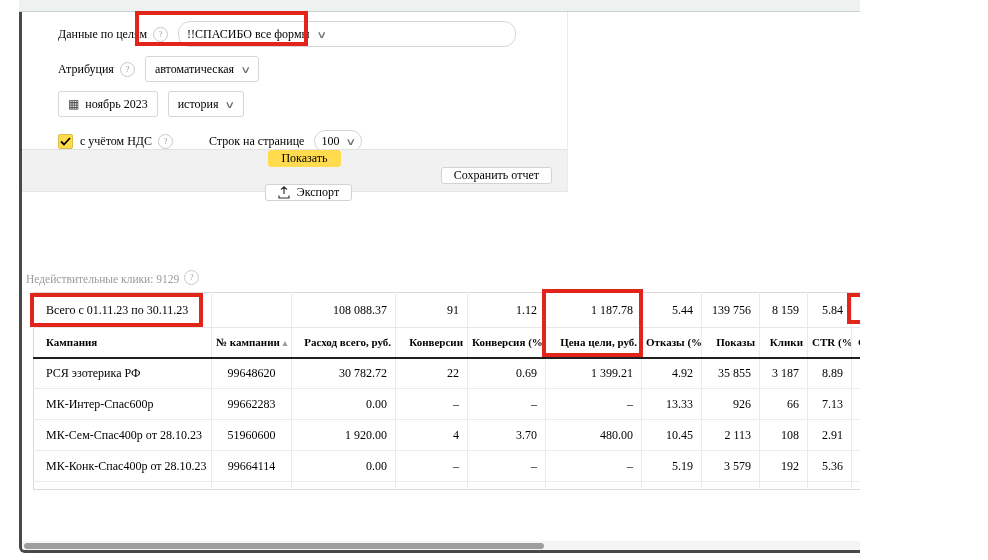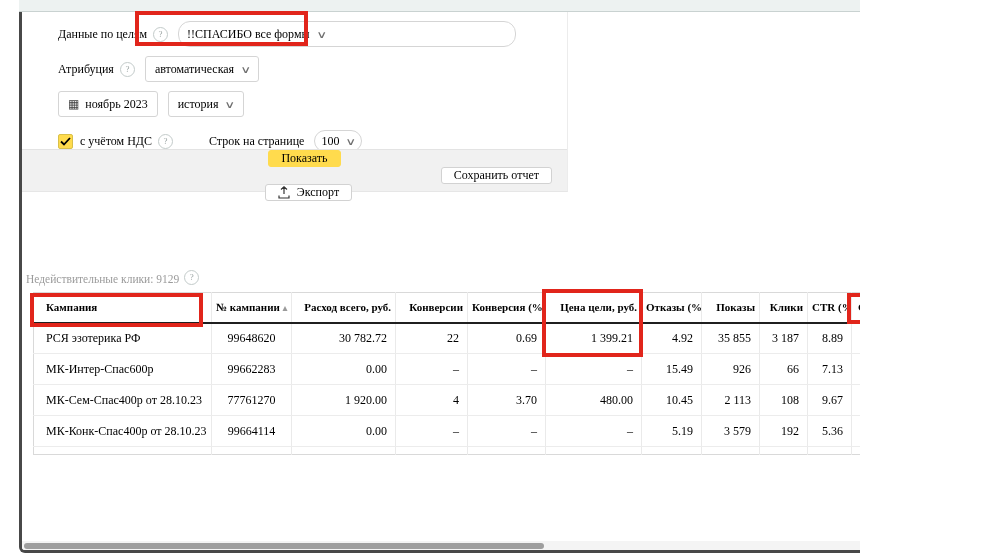--- a/index.html
+++ b/index.html
@@ -170,20 +170,33 @@
           <col style="width:72px">
             <col style="width:78px">
             <col style="width:96px">
           <col style="width:60px">
             <col style="width:58px">
             <col style="width:48px">
           <col style="width:44px">
             <col style="width:112px">
         </colgroup>
         <tbody id="report-body">
+            <tr class="total">
+              <td class="label">Всего с 01.11.23 по 30.11.23</td>
+              <td></td>
+              <td class="r-num">108 088.37</td>
+              <td class="r-num">91</td>
+              <td class="r-num">1.12</td>
+              <td class="r-num">1 187.78</td>
+              <td class="r-num">5.44</td>
+              <td class="r-num">139 756</td>
+              <td class="r-num">8 159</td>
+              <td class="r-num">5.84</td>
+              <td class="r-num">13.25</td>
+            </tr>
             <tr class="head">
               <th>Кампания</th>
               <th>№ кампании<span class="sort-arrow">▴</span></th>
               <th>Расход всего, руб.</th>
               <th>Конверсии</th>
               <th>Конверсия (%)</th>
               <th>Цена цели, руб.</th>
               <th>Отказы (%)</th>
               <th>Показы</th>
               <th>Клики</th>
@@ -203,37 +216,37 @@
               <td class="r-num">8.89</td>
               <td class="r-num">9.66</td>
             </tr>
             <tr class="data">
               <td class="label"><a class="camp" href="#">МК-Интер-Спас600р</a></td>
               <td class="c-num">99662283</td>
               <td class="r-num">0.00</td>
               <td class="r-num">–</td>
               <td class="r-num">–</td>
               <td class="r-num">–</td>
-              <td class="r-num">15.49</td>
+              <td class="r-num">13.33</td>
               <td class="r-num">926</td>
               <td class="r-num">66</td>
               <td class="r-num">7.13</td>
               <td class="r-num">0.00</td>
             </tr>
             <tr class="data">
               <td class="label"><a class="camp" href="#">МК-Сем-Спас400р от 28.10.23</a></td>
-              <td class="c-num">77761270</td>
+              <td class="c-num">51960600</td>
               <td class="r-num">1 920.00</td>
               <td class="r-num">4</td>
               <td class="r-num">3.70</td>
               <td class="r-num">480.00</td>
               <td class="r-num">10.45</td>
               <td class="r-num">2 113</td>
               <td class="r-num">108</td>
-              <td class="r-num">9.67</td>
+              <td class="r-num">2.91</td>
               <td class="r-num">17.78</td>
             </tr>
             <tr class="data">
               <td class="label"><a class="camp" href="#">МК-Конк-Спас400р от 28.10.23</a></td>
               <td class="c-num">99664114</td>
               <td class="r-num">0.00</td>
               <td class="r-num">–</td>
               <td class="r-num">–</td>
               <td class="r-num">–</td>
               <td class="r-num">5.19</td>

